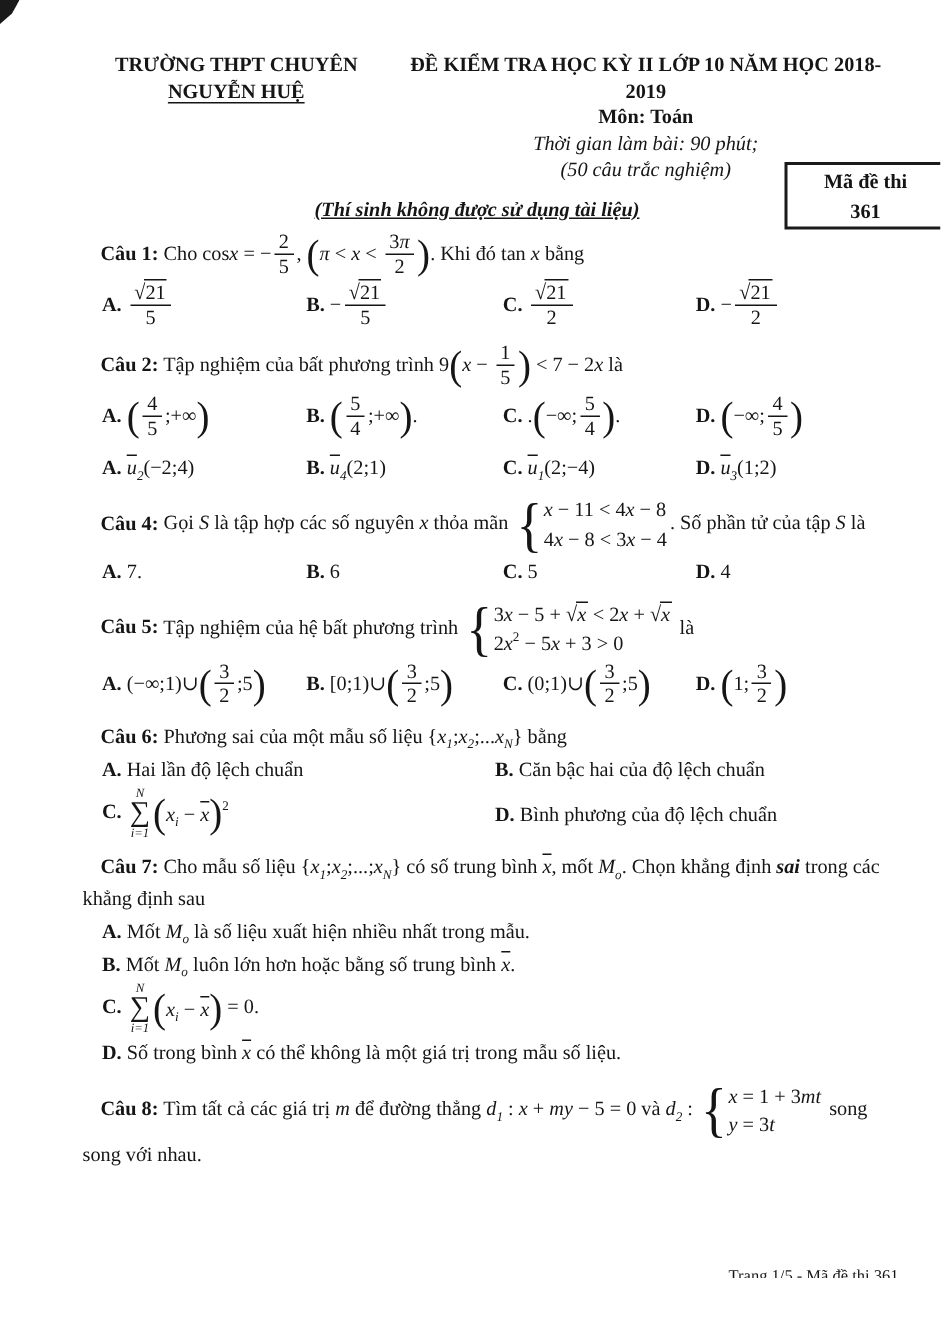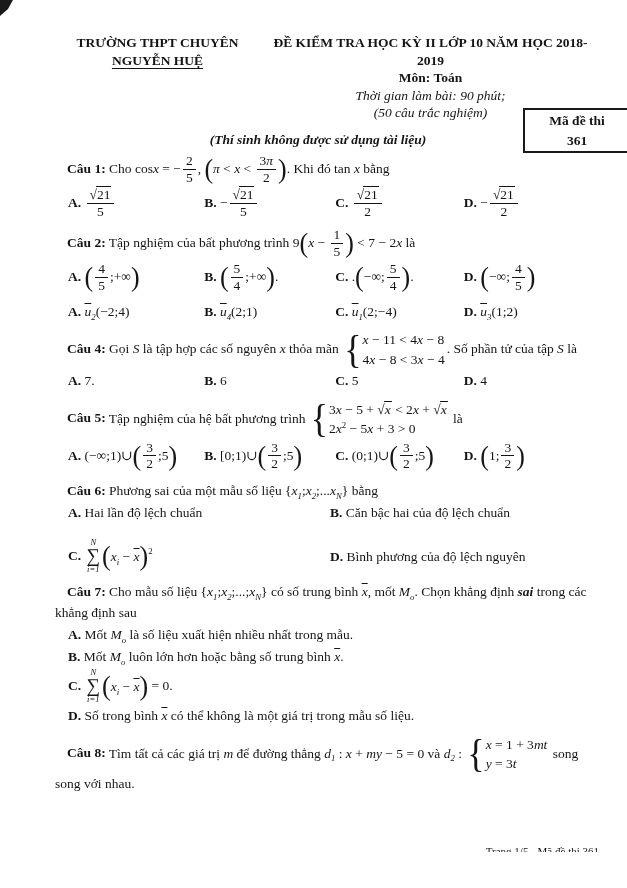--- a/index.html
+++ b/index.html
@@ -21,29 +21,29 @@
   .school-name2{text-decoration:underline;text-underline-offset:3px;}
   .exam-head{flex:1;text-align:center;line-height:1.3;}
   .exam-title{font-weight:bold;}
   .exam-subject{font-weight:bold;}
   .exam-italic{font-style:italic;}
   .code-box{
     position:absolute;left:523px;top:108px;width:100px;
     border:2px solid #1a1a1a;text-align:center;font-weight:bold;line-height:1.45;
     padding:1px 2px;background:#fff;
   }
-  .exam-note{ text-align:center;font-weight:bold;font-style:italic;margin-top:8px;margin-left:-20px;}
+  .exam-note{ text-align:center;font-weight:bold;font-style:italic;margin-top:8px;margin-left:-20px;text-decoration:underline;}
   
   .questions{margin-top:4px;}
   .question{margin-bottom:8px;}
   .q-stem{line-height:1.5;}
   .q-label{font-weight:bold;margin-left:12px;}
   .opts{display:grid;padding-left:13px;align-items:center;column-gap:4px;margin-top:2px;}
   .opts4{grid-template-columns:1.04fr 1fr 0.98fr 1.08fr;}
-  .opts2{grid-template-columns:258px 1fr;row-gap:16px;}
+  .opts2{grid-template-columns:258px 1fr;row-gap:2px;}
   .optrows .opt{display:block;padding-left:13px;margin:2px 0;}
   .opt{white-space:nowrap;}
   .opt-letter{font-weight:bold;}
   
   .mi{font-style:italic;}
   .bit{font-weight:bold;font-style:italic;}
   sub{font-size:0.65em;font-style:italic;line-height:0;}
   sup{font-size:0.65em;line-height:0;}
   .frac{display:inline-flex;flex-direction:column;vertical-align:middle;text-align:center;
     margin:0 2px;line-height:1.15;position:relative;top:-1px;}
@@ -242,21 +242,21 @@
           <span class="opt"><b class="opt-letter">B.</b> <span class="t">Căn bậc hai của độ lệch chuẩn</span></span>
           <span class="opt"><b class="opt-letter">C.</b> <span class="sum">
               <span class="top">N</span>
               <span class="sigma">∑</span>
               <span class="bot">i=1</span>
             </span><span class="pgroup">
               <span class="bigp">(</span>
               <span class="pcontent"><span class="mi">x</span><sub>i</sub><span class="t"> − </span><span class="vec"><span class="ovl">x</span></span></span>
               <span class="bigp">)</span>
             </span><sup>2</sup></span>
-          <span class="opt"><b class="opt-letter">D.</b> <span class="t">Bình phương của độ lệch nguyên</span></span>
+          <span class="opt"><b class="opt-letter">D.</b> <span class="t">Bình phương của độ lệch chuẩn</span></span>
         </div>
       </div>
       <div class="question">
         <div class="q-stem"><span class="q-label">Câu 7:</span> <span class="t">Cho mẫu số liệu {</span><span class="mi">x</span><sub>1</sub><span class="t">;</span><span class="mi">x</span><sub>2</sub><span class="t">;...;</span><span class="mi">x</span><sub>N</sub><span class="t">} có  số trung bình </span><span class="vec"><span class="ovl">x</span></span><span class="t">, mốt </span><span class="mi">M</span><sub>o</sub><span class="t">. Chọn khẳng định </span><span class="bit">sai</span><span class="t"> trong các khẳng định sau</span></div>
         <div class="optrows">
           <span class="opt"><b class="opt-letter">A.</b> <span class="t">Mốt </span><span class="mi">M</span><sub>o</sub><span class="t"> là số liệu xuất hiện nhiều nhất trong mẫu.</span></span>
           <span class="opt"><b class="opt-letter">B.</b> <span class="t">Mốt </span><span class="mi">M</span><sub>o</sub><span class="t"> luôn lớn hơn hoặc bằng số trung bình </span><span class="vec"><span class="ovl">x</span></span><span class="t">.</span></span>
           <span class="opt"><b class="opt-letter">C.</b> <span class="sum">
               <span class="top">N</span>
               <span class="sigma">∑</span>

